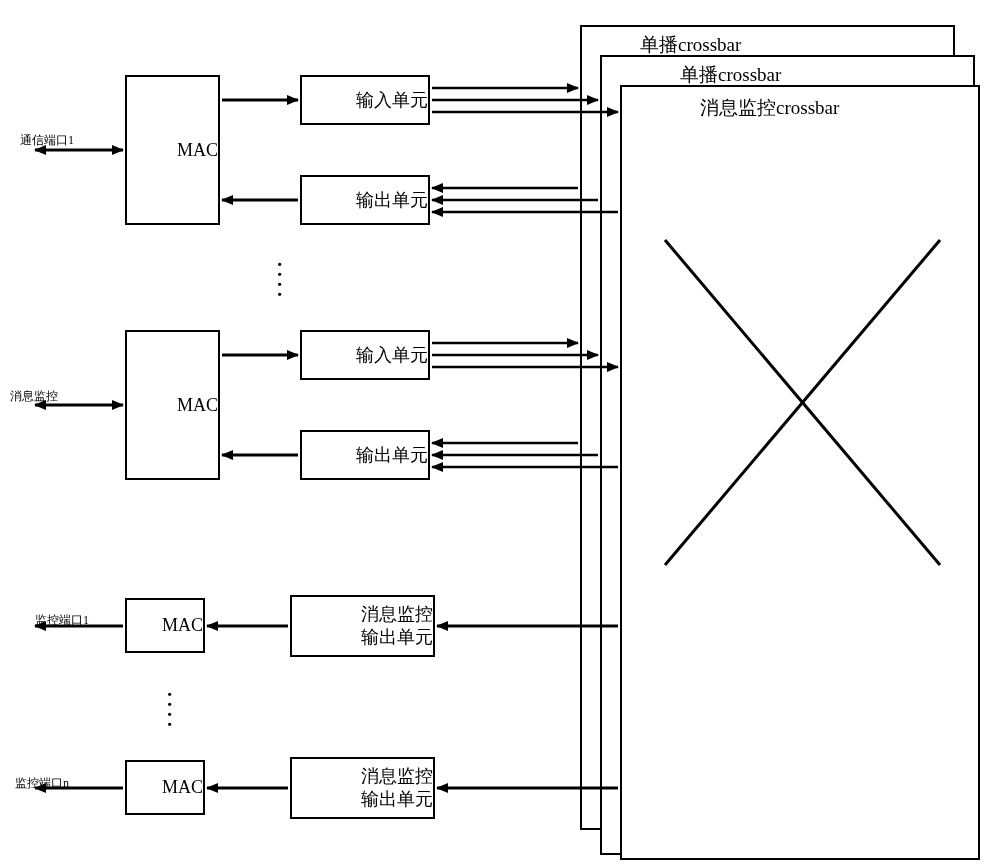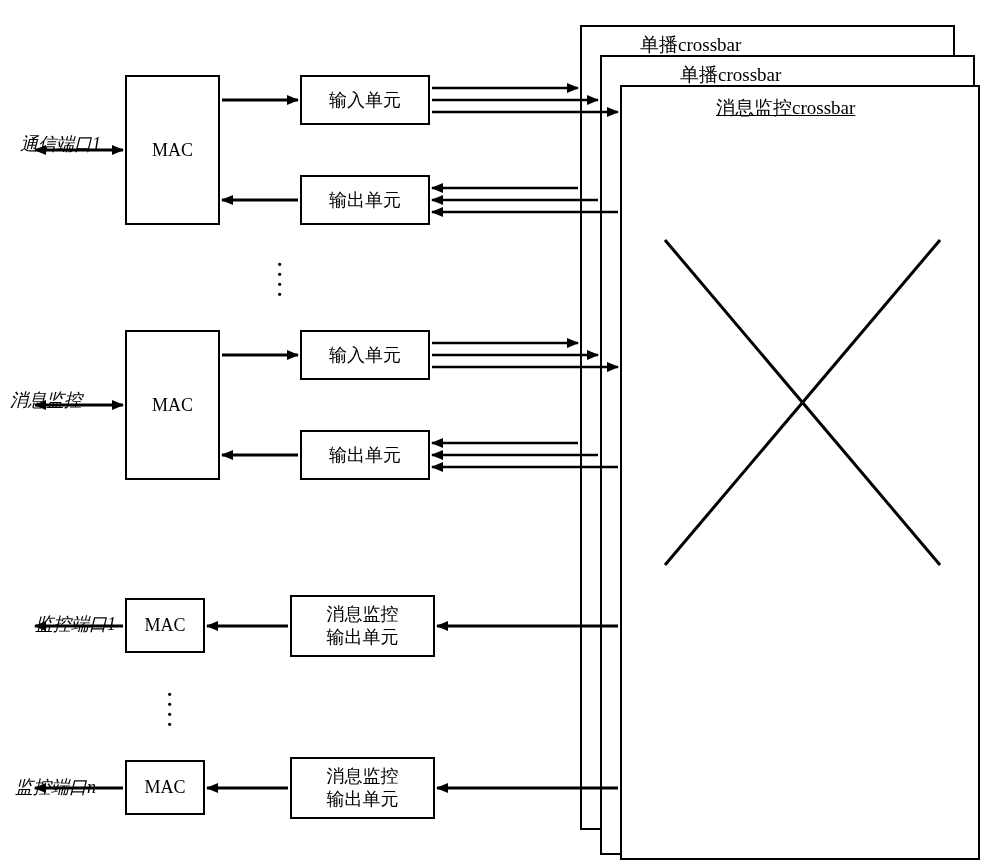--- a/index.html
+++ b/index.html
@@ -9,29 +9,28 @@
       width: 1000px;
       height: 868px;
       position: relative;
     }
     .box {
       position: absolute;
       border: 2px solid #000;
       background: #fff;
       display: flex;
       align-items: center;
-      justify-content: center;
+      justify-content: flex-end;
       text-align: center;
       font-size: 18px;
     }
     .label {
       position: absolute;
-      font-size: 18px;
+      font-size: 12px;
       white-space: nowrap;
-      font-style: italic;
     }
     .crossbar-label {
       position: absolute;
       font-size: 19px;
       text-align: center;
     }
     .vdots {
       position: absolute;
       font-size: 28px;
       line-height: 10px;
@@ -94,21 +93,21 @@
 输出单元</span>
 </div>
 
 <div class="box" style="left:580px; top:25px; width:375px; height:805px; z-index:1;"></div>
 <div class="crossbar-label" style="left:640px; top:32px; z-index:4;">单播crossbar</div>
 
 <div class="box" style="left:600px; top:55px; width:375px; height:800px; z-index:2;"></div>
 <div class="crossbar-label" style="left:680px; top:62px; z-index:4;">单播crossbar</div>
 
 <div class="box" style="left:620px; top:85px; width:360px; height:775px; z-index:3;"></div>
-<div class="crossbar-label" style="left:716px; top:95px; z-index:4;text-decoration:underline;">消息监控crossbar</div>
+<div class="crossbar-label" style="left:700px; top:95px; z-index:4;">消息监控crossbar</div>
 
 <svg class="arrows" style="z-index:4;">
   <line x1="665" y1="240" x2="940" y2="565" stroke="#000" stroke-width="3"></line>
   <line x1="940" y1="240" x2="665" y2="565" stroke="#000" stroke-width="3"></line>
 </svg>
 
 <svg class="arrows" style="z-index:5;">
   <defs>
     <marker id="ah" markerWidth="12" markerHeight="10" refX="11" refY="5" orient="auto" markerUnits="userSpaceOnUse">
       <polygon points="0,0 12,5 0,10" fill="#000"></polygon>

